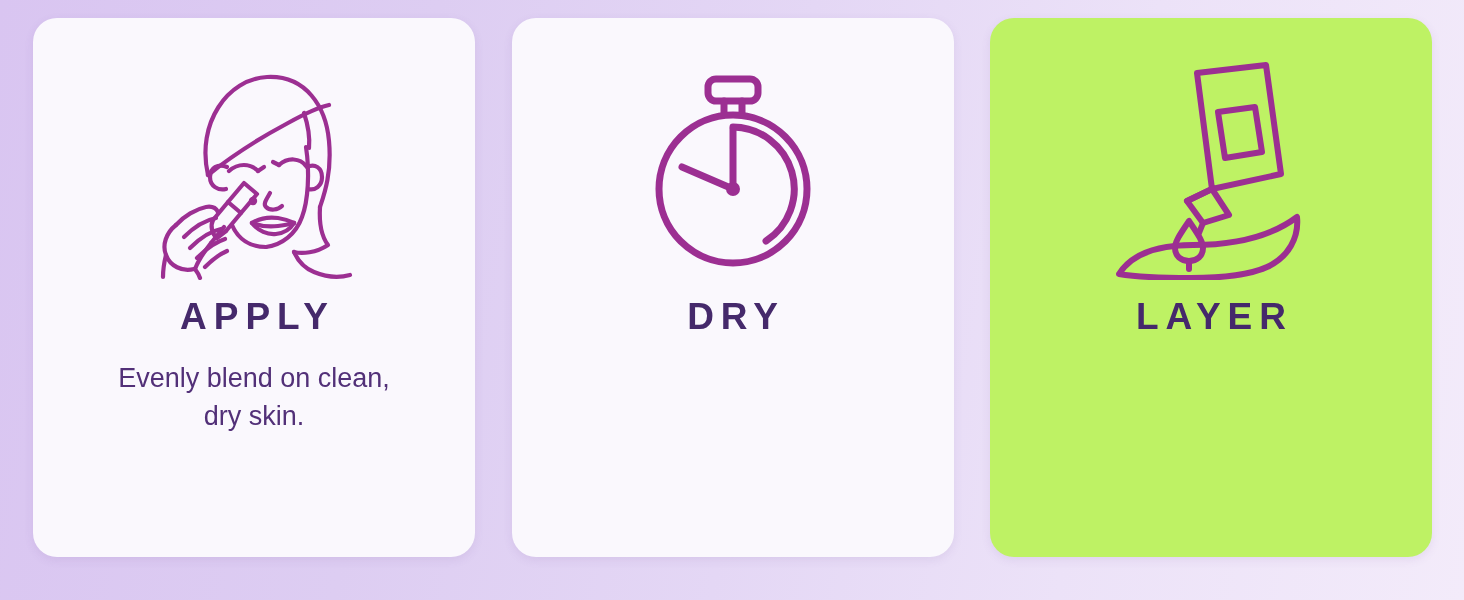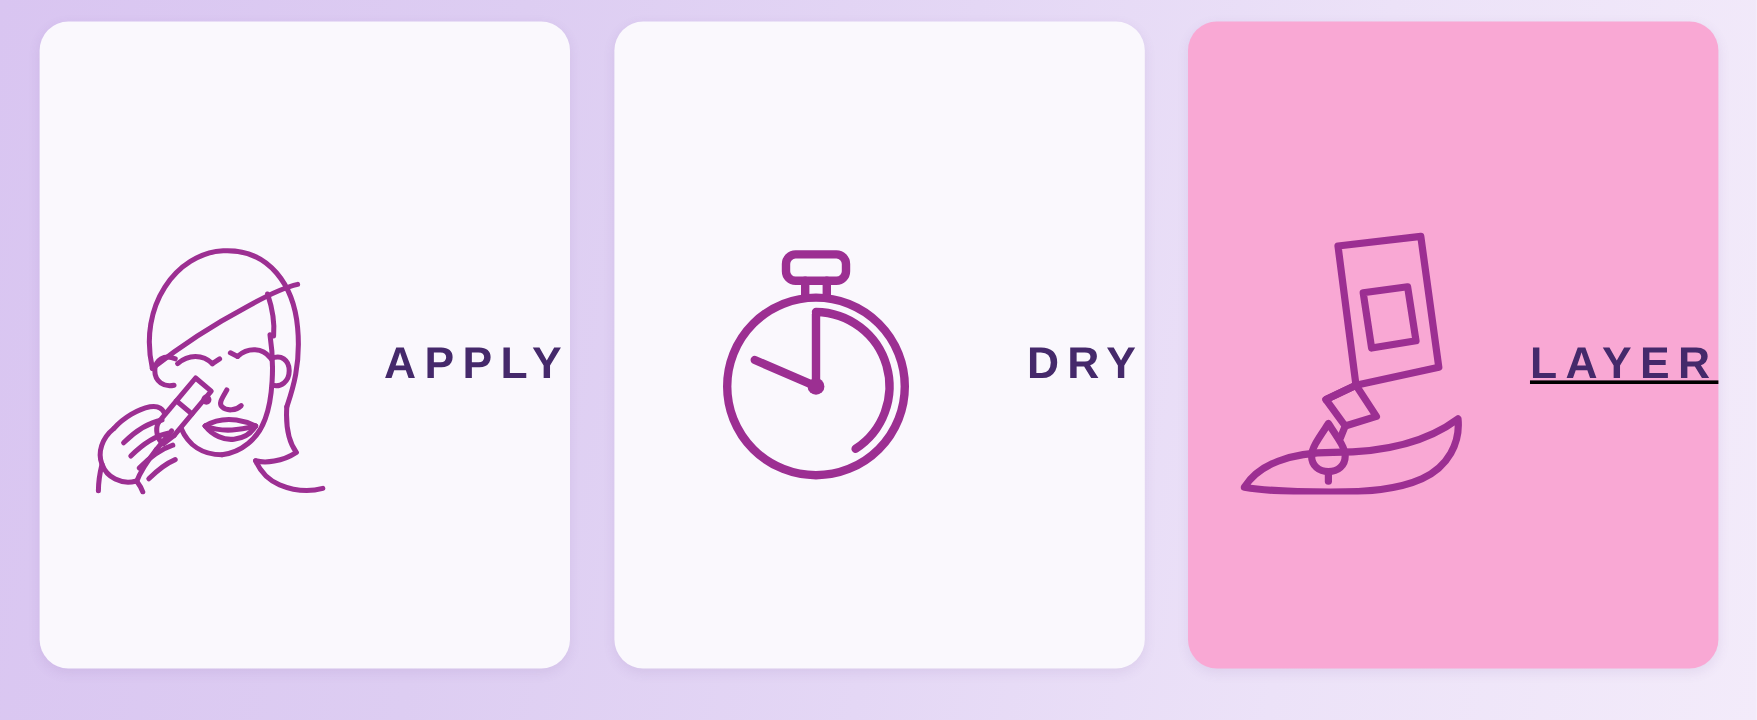--- a/index.html
+++ b/index.html
@@ -38,25 +38,26 @@
     align-items:stretch;
   }
 
   .card {
     width:442px;
     height:539px;
     background:#faf8fd;
     border-radius:24px;
     box-shadow:0 3px 10px rgba(110,70,150,0.10);
     display:flex;
+    flex-direction:column;
     align-items:center;
     padding-top:24px;
   }
 
-  .card-3 { background:#f9a8d4;text-decoration:underline; }
+  .card-3 { background:#bef264; }
 
   .icon-wrap {
     height:250px;
     width:100%;
     display:flex;
     align-items:center;
     justify-content:center;
   }
 
   .icon-wrap svg { display:block; }
@@ -139,20 +140,22 @@
           <path d="M30 182 C40 172 52 165 62 163"></path>
           <path d="M36 193 C46 183 57 176 67 174"></path>
           <path d="M43 203 C52 194 62 187 71 184"></path>
           <path d="M51 212 C58 205 66 199 73 196"></path>
 
           <path d="M12 200 C10 208 9 214 9 222"></path>
           <path d="M41 214 C44 218 45 220 46 223"></path>
         </svg>
       </div>
       <div class="card-title">APPLY</div>
+      <div class="card-desc">Evenly blend on clean,
+dry skin.</div>
     </div>
 
     <div class="card card-2">
       <div class="icon-wrap">
         <svg width="170" height="200" viewBox="0 0 170 200" fill="none" stroke="#9c2f92" stroke-width="7" stroke-linecap="round" stroke-linejoin="round">
 
           <rect x="60" y="12" width="50" height="22" rx="8"></rect>
 
           <path d="M76 34 L76 46"></path>
           <path d="M94 34 L94 46"></path>

